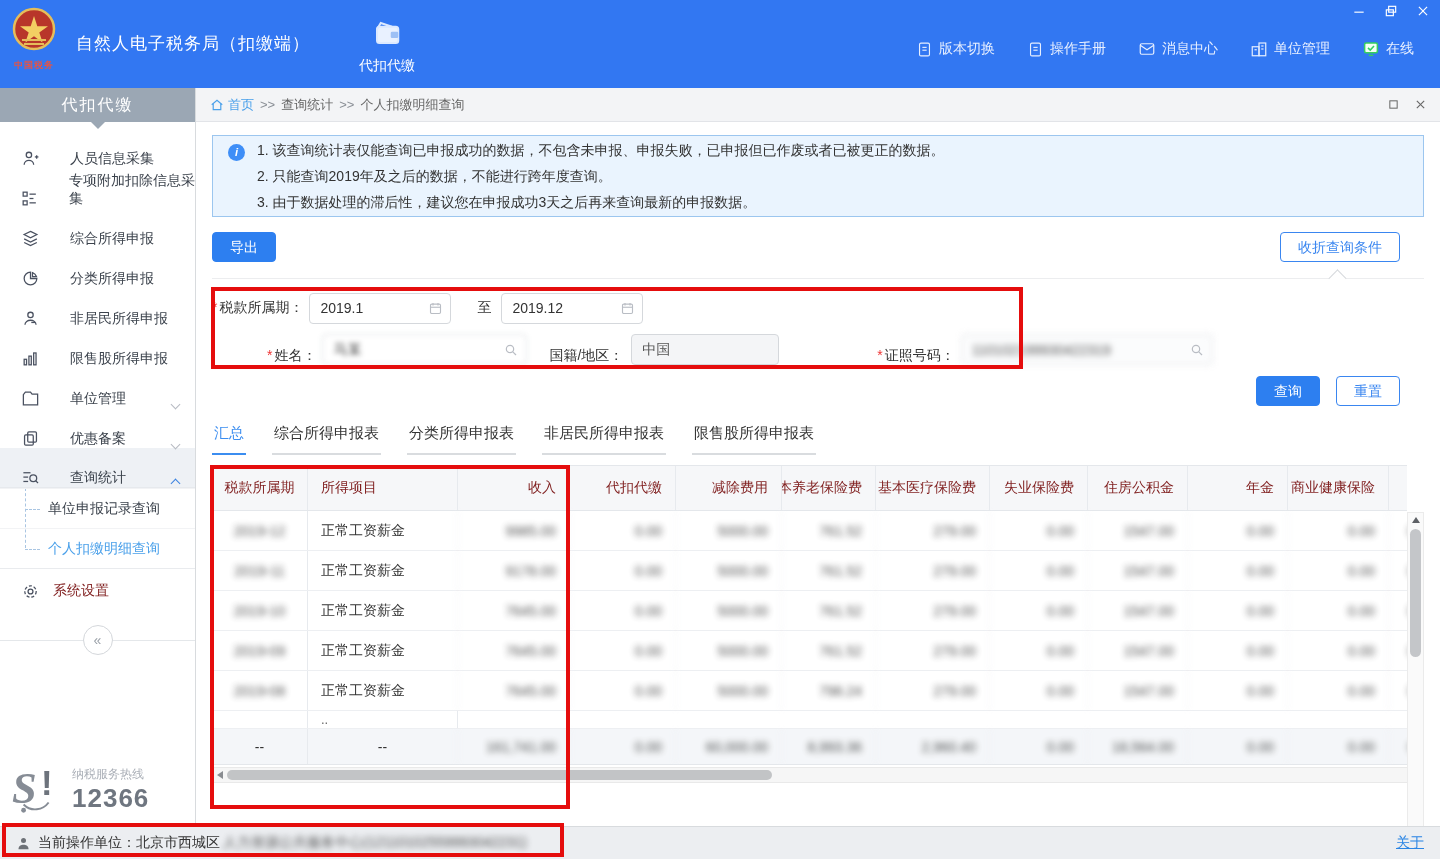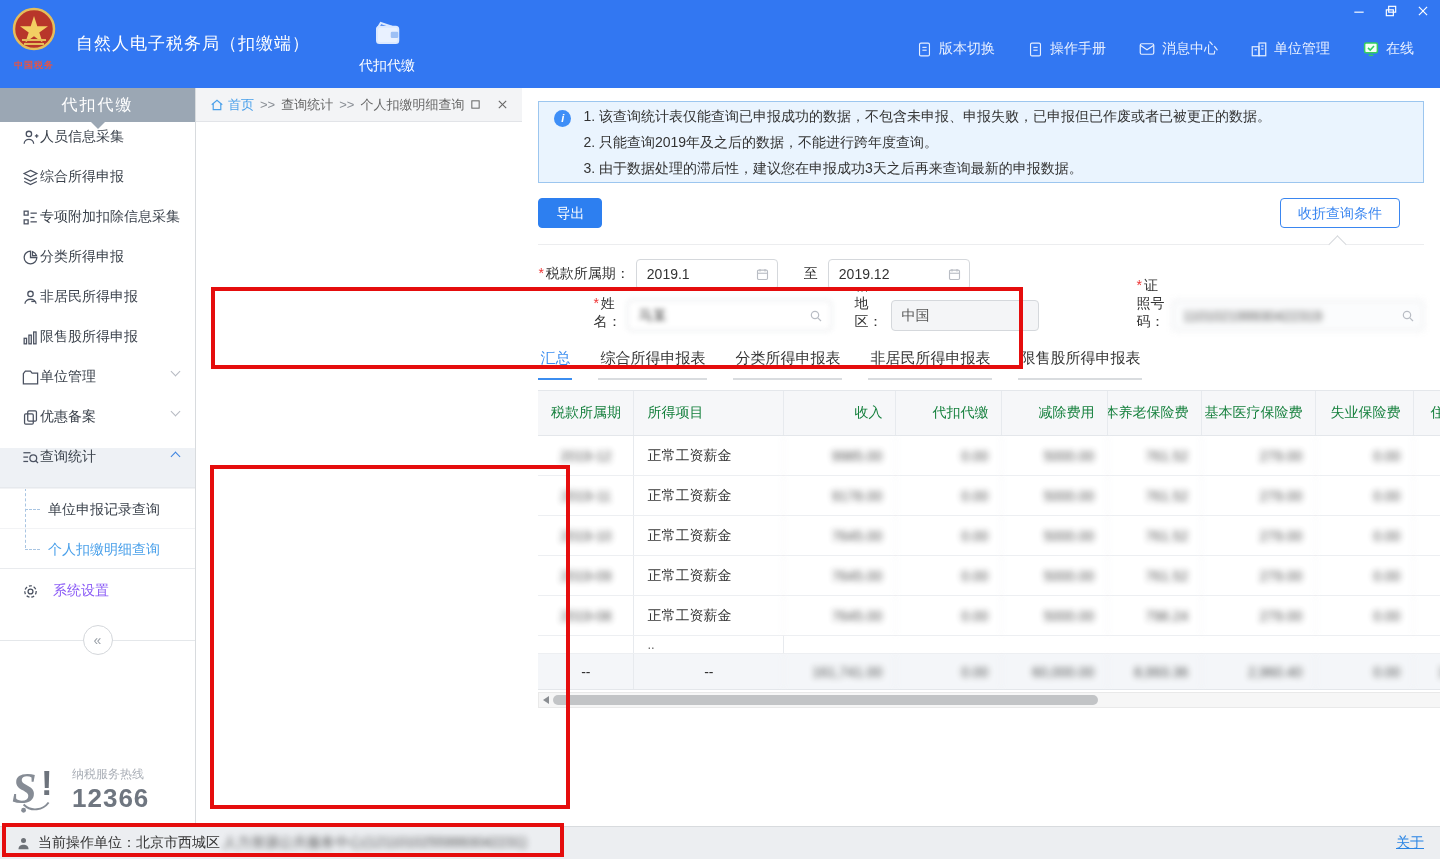--- a/index.html
+++ b/index.html
@@ -22,41 +22,41 @@
   .ic{display:inline-flex;align-items:center;justify-content:center;}
   .ic svg{display:block;}
 
   
   .main-row{display:flex;height:738px;}
   
   .sidebar{position:relative;width:196px;border-right:1px solid #d8dbde;background:#fff;flex:none;}
   .side-head{position:relative;height:34px;line-height:34px;background:#9ba7b4;color:#fff;text-align:center;font-size:16px;letter-spacing:2px;}
   .side-head::after{content:'';position:absolute;left:50%;bottom:-7px;margin-left:-8px;border:8px solid transparent;border-top-color:#9ba7b4;border-bottom:none;}
   .side-menu{list-style:none;margin-top:6px;}
-  .side-menu li{height:40px;display:flex;align-items:flex-start;gap:0;padding-left:20px;font-size:14px;color:#3b424c;cursor:pointer;}
+  .side-menu li{height:40px;display:flex;align-items:flex-end;gap:30px;padding-left:20px;font-size:14px;color:#3b424c;cursor:pointer;}
   .side-menu li .ic{width:20px;color:#4a5160;}
   .chev{width:7px;height:7px;border-right:1.5px solid #b6bac2;border-bottom:1.5px solid #b6bac2;transform:rotate(45deg);margin:0 16px 0 auto;}
   .chev.up{transform:rotate(-135deg);border-color:#3b82e0;margin-top:5px;}
   li.parent-active{background:#eef1f5;border-bottom:1px solid #e6e9ed;}
   .submenu{list-style:none;position:relative;border-bottom:1px solid #e9ebee;}
   .submenu::before{content:'';position:absolute;left:25px;top:0;bottom:20px;border-left:1px dashed #a9c5e2;}
   .submenu li{position:relative;height:40px;line-height:40px;padding-left:48px;font-size:14px;color:#3b424c;cursor:pointer;border-top:1px solid #f2f3f5;}
   .submenu li::before{content:'';position:absolute;left:25px;top:50%;width:15px;border-top:1px dashed #a9c5e2;}
   .submenu li.active{color:#4aa0ea;}
-  .settings-row{height:44px;display:flex;align-items:center;gap:13px;padding-left:20px;font-size:14px;color:#8b5cf6;cursor:pointer;}
+  .settings-row{height:44px;display:flex;align-items:center;gap:13px;padding-left:20px;font-size:14px;color:#7f1d1d;cursor:pointer;}
   .settings-row .ic{width:20px;color:#4a5160;}
   .collapse-wrap{position:relative;margin-top:12px;height:30px;}
   .collapse-wrap::before{content:'';position:absolute;left:0;right:0;top:50%;border-top:1px solid #e4e7ea;}
   .collapse-btn{position:absolute;left:50%;top:0;margin-left:-15px;width:30px;height:30px;border:1px solid #d4d7db;border-radius:50%;background:#fff;color:#9aa0a8;font-size:14px;text-align:center;line-height:28px;cursor:pointer;}
   .hotline{position:absolute;left:12px;bottom:8px;display:flex;align-items:center;gap:6px;}
   .hotline-txt .t1{font-size:12px;color:#a9aeb6;}
   .hotline-txt .t2{font-size:26px;font-weight:bold;color:#6f7680;letter-spacing:1px;}
 
   
-  .content{flex:1;display:flex;background:#fff;min-width:0;}
+  .content{flex:1;display:flex;flex-direction:column;background:#fff;min-width:0;}
   .breadcrumb{height:34px;flex:none;background:#f3f4f6;border-bottom:1px solid #e2e4e8;display:flex;align-items:center;gap:6px;padding:0 14px;font-size:13px;color:#666;}
   .breadcrumb .home-link{color:#4aa0ea;cursor:pointer;display:flex;align-items:center;gap:4px;}
   .crumb-sep{color:#8a8f96;}
   .bc-controls{margin-left:auto;display:flex;gap:16px;color:#666;}
   .bc-controls .ic{cursor:pointer;}
   .page{position:relative;flex:1;padding:0 16px;overflow:hidden;}
 
   .notice{margin-top:13px;height:82px;background:#eaf4fe;border:1px solid #9cc6ef;padding:1px 16px 0 44px;position:relative;font-size:14px;color:#333;line-height:26px;}
   .info-badge{position:absolute;left:15px;top:8px;width:17px;height:17px;border-radius:50%;background:#3e8ef7;color:#fff;font-size:11px;font-style:italic;font-weight:bold;text-align:center;line-height:17px;}
   .info-badge::after{content:'i';}
@@ -93,21 +93,21 @@
 
   
   .table-zone{position:relative;margin-top:10px;width:1212px;}
   .grid{width:1195px;overflow:hidden;}
   .trow{display:flex;align-items:center;}
   .cell{flex:none;padding:0 13px;font-size:14px;color:#333;white-space:nowrap;overflow:hidden;height:100%;display:flex;align-items:center;border-left:1px solid #e7eaee;}
   .cell:first-child{border-left:none;}
   .cell.c-center{justify-content:center;}
   .cell.c-right{justify-content:flex-end;}
   .thead{height:46px;background:#f6f7f9;border-top:1px solid #e4e7eb;border-bottom:1px solid #e4e7eb;}
-  .thead .cell{color:#15803d;}
+  .thead .cell{color:#7f1d1d;}
   .tbody .trow{height:40px;border-bottom:1px solid #edeff2;background:#fff;}
   .trow.ellipsis{height:18px;border-bottom:1px solid #edeff2;overflow:hidden;}
   .trow.ellipsis .cell{font-size:13px;color:#666;}
   .trow.total{height:36px;background:#f4f6f9;border-bottom:1px solid #e4e7eb;}
   
   .vscroll{position:absolute;top:47px;right:0;width:17px;height:760px;max-height:343px;background:#fafafa;border:1px solid #ebebeb;display:flex;flex-direction:column;align-items:center;}
   .vscroll .arr{width:0;height:0;margin:4px 0;}
   .arr.up{border-left:4px solid transparent;border-right:4px solid transparent;border-bottom:6px solid #5e6166;}
   .vthumb{width:11px;height:128px;background:#c4c6c9;border-radius:6px;margin-top:2px;}
   .hscroll{margin-top:2px;height:16px;width:1212px;background:#f6f6f6;border:1px solid #e9e9e9;display:flex;align-items:center;}
@@ -241,38 +241,38 @@
                 <path d="M4 20c0-3.6 3-5.6 6-5.6s6 2 6 5.6"></path>
                 <line x1="17.5" y1="10" x2="22" y2="10"></line>
                 <line x1="19.8" y1="7.8" x2="19.8" y2="12.2"></line>
               </svg>
             </span>
             <span>人员信息采集</span>
           </li>
           <li>
             <span class="ic">
               <svg width="19" height="19" viewBox="0 0 24 24" fill="none" stroke="currentColor" stroke-width="1.6">
-                <path d="M12 3l8 4-8 4-8-4z"></path>
-                <path d="M4 12.5l8 4 8-4"></path>
-                <path d="M4 17l8 4 8-4"></path>
-              </svg>
-            </span>
-            <span>综合所得申报</span>
-          </li>
-          <li>
-            <span class="ic">
-              <svg width="19" height="19" viewBox="0 0 24 24" fill="none" stroke="currentColor" stroke-width="1.6">
                 <rect x="4" y="4" width="5" height="5"></rect>
                 <rect x="4" y="15" width="5" height="5"></rect>
                 <line x1="12" y1="6.5" x2="20" y2="6.5"></line>
                 <line x1="12" y1="17.5" x2="20" y2="17.5"></line>
                 <line x1="12" y1="12" x2="17" y2="12"></line>
               </svg>
             </span>
             <span>专项附加扣除信息采集</span>
+          </li>
+          <li>
+            <span class="ic">
+              <svg width="19" height="19" viewBox="0 0 24 24" fill="none" stroke="currentColor" stroke-width="1.6">
+                <path d="M12 3l8 4-8 4-8-4z"></path>
+                <path d="M4 12.5l8 4 8-4"></path>
+                <path d="M4 17l8 4 8-4"></path>
+              </svg>
+            </span>
+            <span>综合所得申报</span>
           </li>
           <li>
             <span class="ic">
               <svg width="19" height="19" viewBox="0 0 24 24" fill="none" stroke="currentColor" stroke-width="1.6">
                 <path d="M12 12V4a8 8 0 1 0 8 8z"></path>
                 <path d="M14.5 9.5V4.5a8 8 0 0 1 5 5z"></path>
               </svg>
             </span>
             <span>分类所得申报</span>
           </li>
@@ -452,20 +452,24 @@
             <input class="inp-id blur" value="110102199930422319" style="">
             <span class="ic tail-ic">
                 <svg width="16" height="16" viewBox="0 0 24 24" fill="none" stroke="#b9bdc4" stroke-width="1.8">
                   <circle cx="10.5" cy="10.5" r="5.5"></circle>
                   <line x1="14.7" y1="14.7" x2="19.5" y2="19.5"></line>
                 </svg>
               </span>
           </span>
         </div>
 
+        <div class="actions-row">
+          <button class="btn btn-primary">查询</button>
+          <button class="btn btn-outline">重置</button>
+        </div>
 
         <div class="tabs" id="tabs">
             <span class="tab active">汇总</span>
             <span class="tab">综合所得申报表</span>
             <span class="tab">分类所得申报表</span>
             <span class="tab">非居民所得申报表</span>
             <span class="tab">限售股所得申报表</span>
           </div>
 
         <div class="table-zone">

